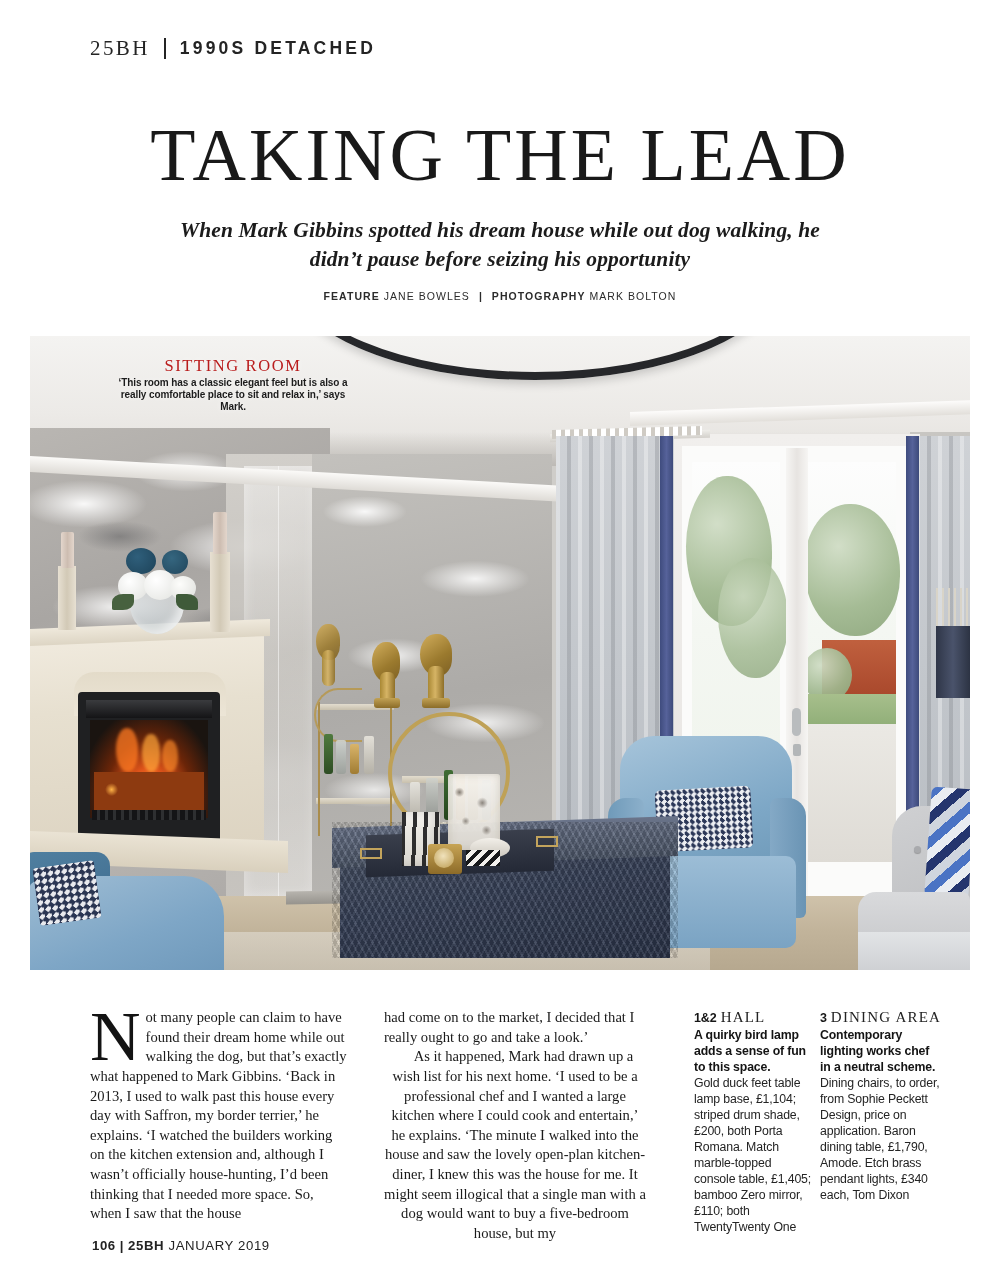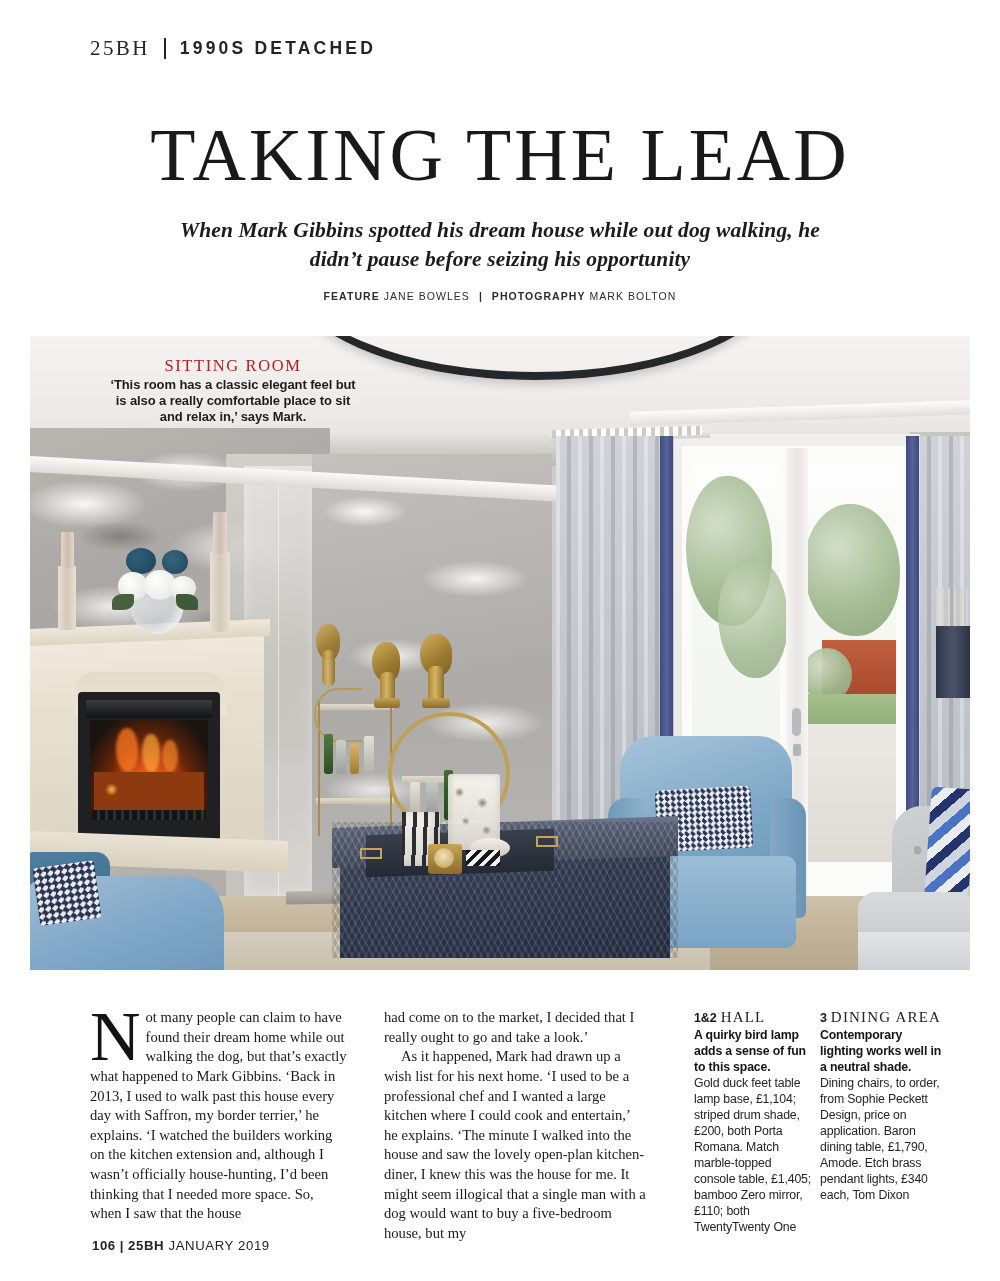--- a/index.html
+++ b/index.html
@@ -387,21 +387,21 @@
   .caption {
     position:absolute; left:78px; top:20px; width:250px; text-align:center;
     color:#1c1c1c; text-shadow:0 0 6px rgba(255,255,255,.75);
   }
   .cap-room {
     font-family:"Liberation Serif", serif; font-size:16.5px;
     letter-spacing:1.6px; color:#b91c1c; margin-bottom:1px;
   }
   .cap-quote {
     font-family:"Liberation Sans", sans-serif; font-weight:bold;
-    font-size:13px; line-height:1.22; letter-spacing:-0.1px;
+    font-size:10px; line-height:1.22; letter-spacing:-0.1px;
   }
   .cap-detail {
     font-family:"Liberation Sans", sans-serif; font-weight:normal;
     font-size:11.8px; line-height:1.26; letter-spacing:-0.1px; color:#232323;
   }
 
   
   .cols { position:absolute; left:90px; top:1008px; width:862px; height:222px; }
   .col { position:absolute; top:0; }
   .col-1 { left:0;   width:258px; }
@@ -410,21 +410,21 @@
   .col-4 { left:730px; width:122px; }
 
   .body-text {
     font-family:"Liberation Serif", serif; font-size:14.6px;
     line-height:1.345; text-align:left; color:#1a1a1a;
   }
   .dropcap {
     float:left; font-family:"Liberation Serif", serif; font-size:70px;
     line-height:0.78; padding:2px 5px 0 0; color:#131313;
   }
-  .body-text p + p { text-indent:17px; }
+  .body-text p + p { text-indent:17px;text-align:center; }
 
   .side-head {
     font-family:"Liberation Sans", sans-serif; font-weight:bold;
     font-size:12.5px; letter-spacing:-0.1px; color:#161616;
     display:inline;
   }
   .side-head-room {
     font-family:"Liberation Serif", serif; font-weight:400;
     font-size:15px; letter-spacing:1.2px; color:#232323; display:inline;
   }
@@ -645,21 +645,21 @@
     </div>
     <div class="side-lead">A quirky bird lamp adds a sense of fun to this space.</div>
     <div class="side-body">Gold duck feet table lamp base, £1,104; striped drum shade, £200, both Porta Romana. Match marble-topped console table, £1,405; bamboo Zero mirror, £110; both TwentyTwenty One</div>
   </div>
 
   <div class="col col-4">
     <div>
       <span class="side-head">3</span>
       <span class="side-head-room">DINING AREA</span>
     </div>
-    <div class="side-lead">Contemporary lighting works well in a neutral shade.</div>
+    <div class="side-lead">Contemporary lighting works chef in a neutral scheme.</div>
     <div class="side-body">Dining chairs, to order, from Sophie Peckett Design, price on application. Baron dining table, £1,790, Amode. Etch brass pendant lights, £340 each, Tom Dixon</div>
   </div>
 
 </div>
 
 <div class="footer">
   <b>106</b><span class="pipe">|</span><b>25BH</b>
   <span>JANUARY 2019</span>
 </div>
 

